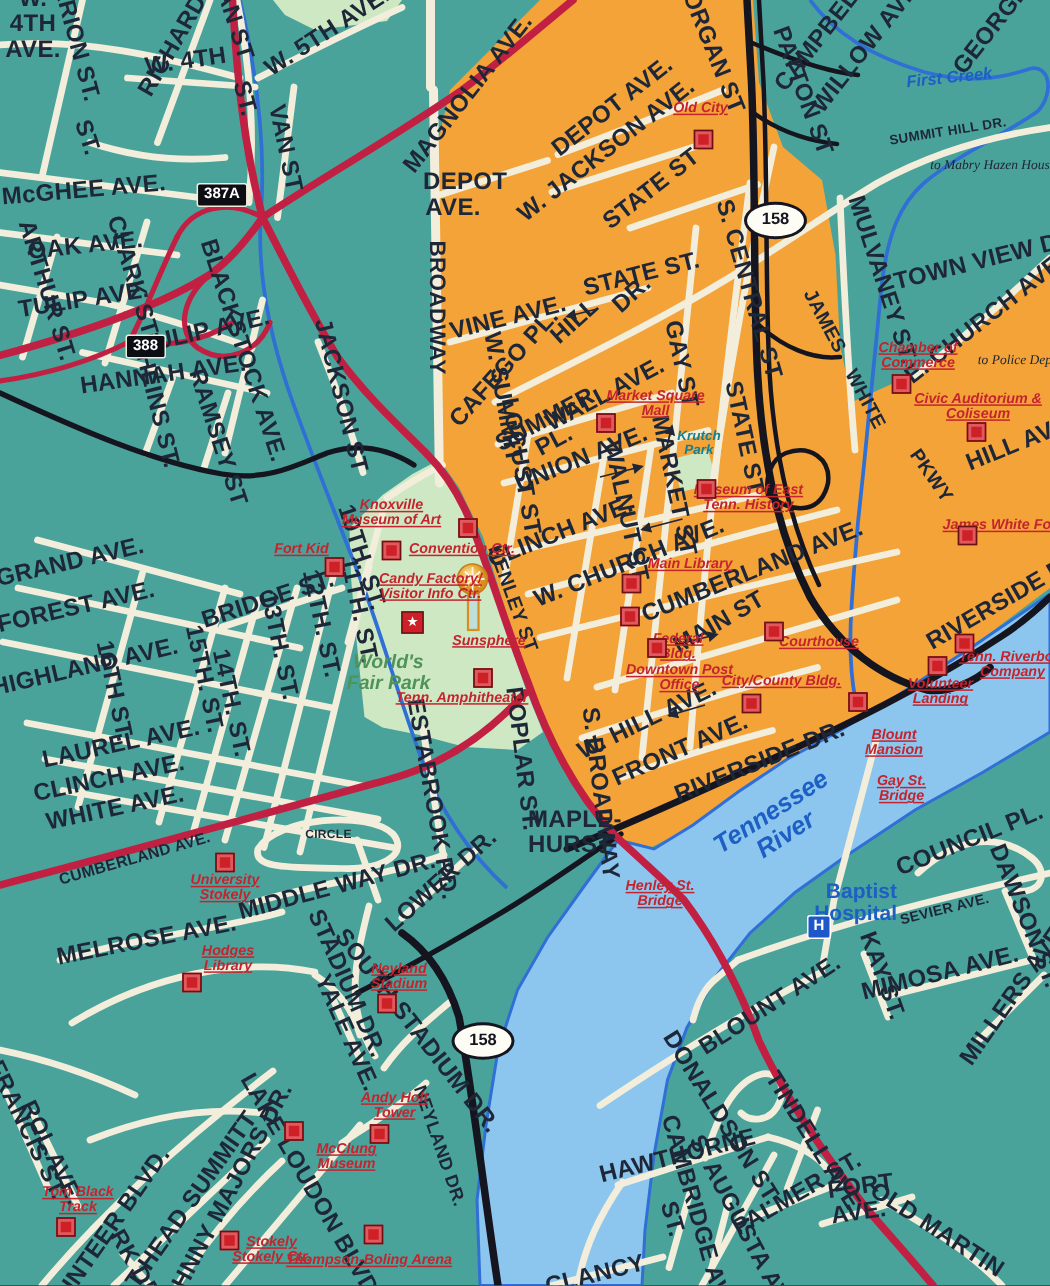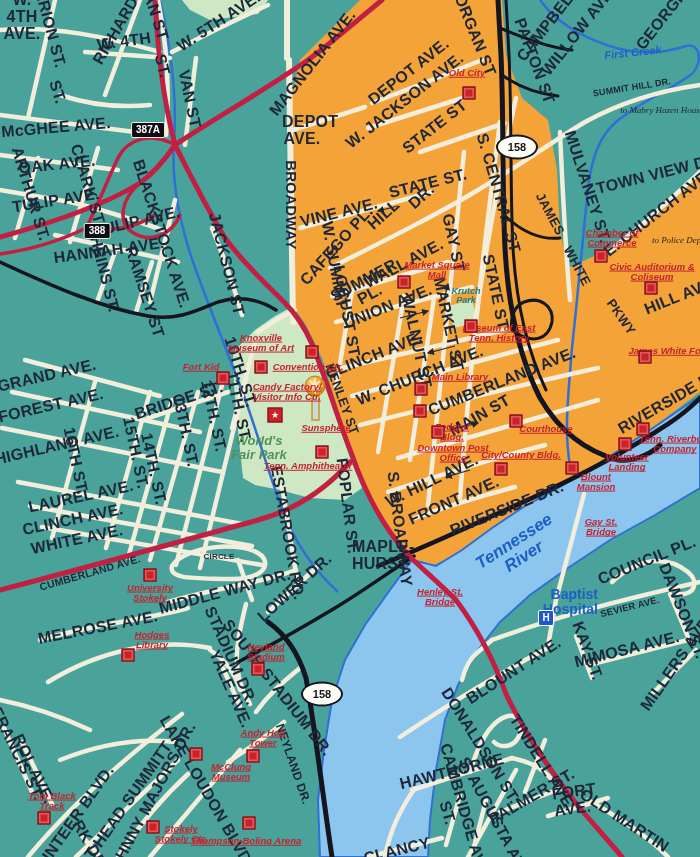--- a/index.html
+++ b/index.html
@@ -338,21 +338,21 @@
       <div class="lm" style="left: 460px; top: 377px; transform: translate(-50%, -50%); width: 90px;">Main Library</div>
       <div class="sq" style="left: 421px; top: 389px; transform: translate(-50%, -50%);"></div>
       <div class="lm" style="left: 452px; top: 432px; transform: translate(-50%, -50%); width: 56px;">Federal Bldg.</div>
       <div class="sq" style="left: 420px; top: 411px; transform: translate(-50%, -50%);"></div>
       <div class="lm" style="left: 453px; top: 453px; transform: translate(-50%, -50%); width: 88px;">Downtown Post Office</div>
       <div class="sq" style="left: 438px; top: 432px; transform: translate(-50%, -50%);"></div>
       <div class="lm" style="left: 546px; top: 429px; transform: translate(-50%, -50%); width: 90px;">Courthouse</div>
       <div class="sq" style="left: 516px; top: 421px; transform: translate(-50%, -50%);"></div>
       <div class="lm" style="left: 521px; top: 455px; transform: translate(-50%, -50%); width: 80px;">City/County Bldg.</div>
       <div class="sq" style="left: 501px; top: 469px; transform: translate(-50%, -50%);"></div>
-      <div class="lm" style="left: 596px; top: 482px; transform: translate(-50%, -50%); width: 66px;">Blount Mansion</div>
+      <div class="lm" style="left: 596px; top: 496px; transform: translate(-50%, -50%); width: 66px;">Blount Mansion</div>
       <div class="sq" style="left: 572px; top: 468px; transform: translate(-50%, -50%);"></div>
       <div class="lm" style="left: 627px; top: 462px; transform: translate(-50%, -50%); width: 78px;">Volunteer Landing</div>
       <div class="sq" style="left: 625px; top: 444px; transform: translate(-50%, -50%);"></div>
       <div class="lm" style="left: 675px; top: 444px; transform: translate(-50%, -50%); width: 80px;">Tenn. Riverboat Company</div>
       <div class="sq" style="left: 643px; top: 429px; transform: translate(-50%, -50%);"></div>
       <div class="lm" style="left: 261px; top: 343px; transform: translate(-50%, -50%); width: 78px;">Knoxville Museum of Art</div>
       <div class="sq" style="left: 261px; top: 367px; transform: translate(-50%, -50%);"></div>
       <div class="lm" style="left: 201px; top: 367px; transform: translate(-50%, -50%); width: 60px;">Fort Kid</div>
       <div class="sq" style="left: 223px; top: 378px; transform: translate(-50%, -50%);"></div>
       <div class="lm" style="left: 308px; top: 367px; transform: translate(-50%, -50%); width: 80px;">Convention Ctr.</div>

